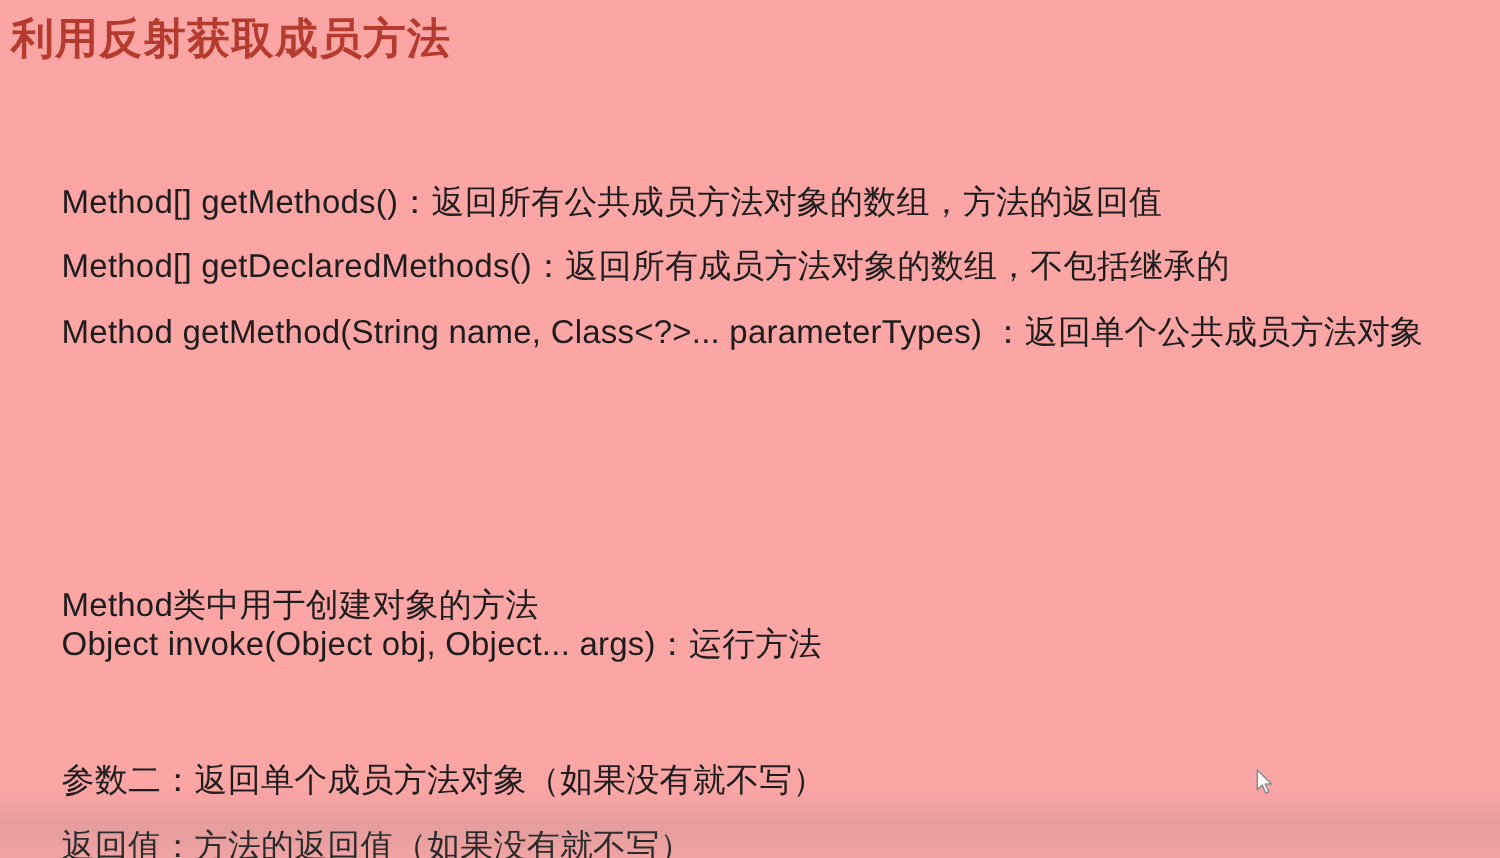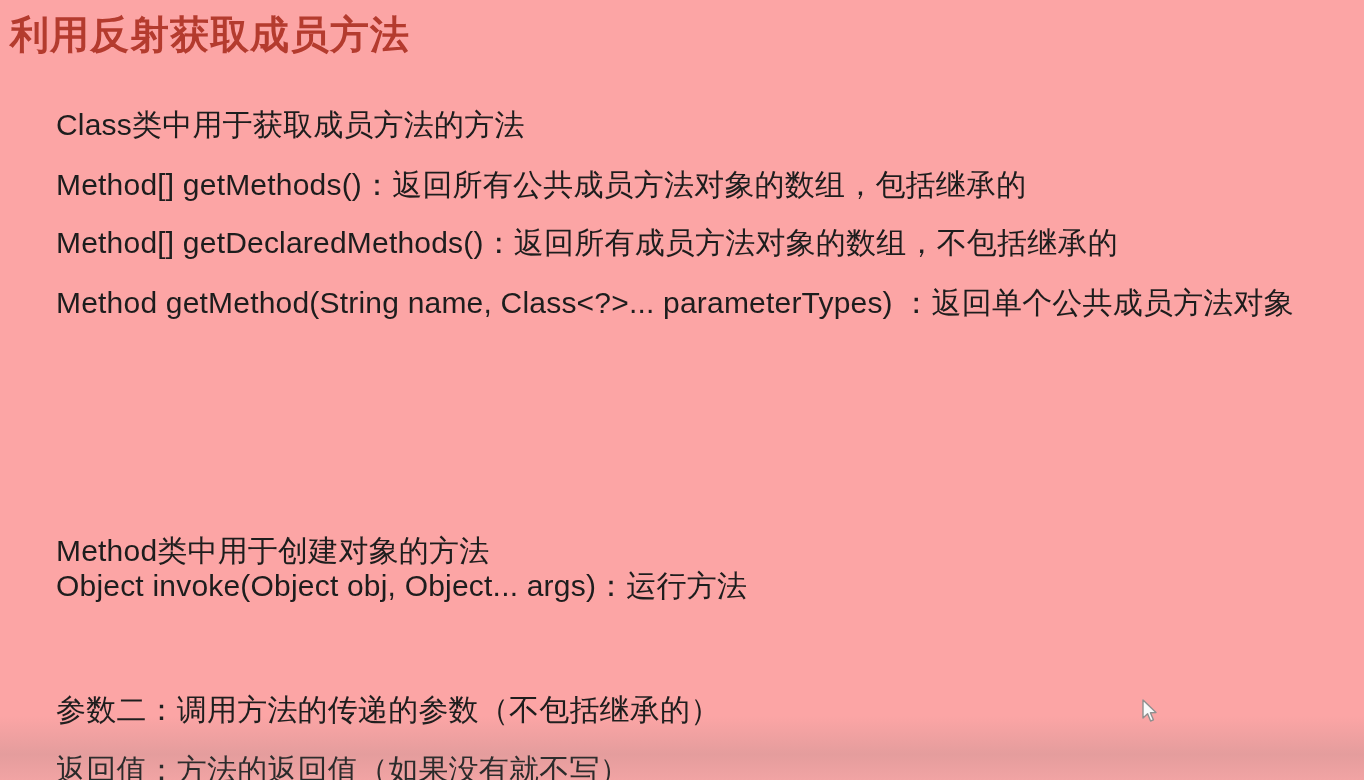--- a/index.html
+++ b/index.html
@@ -54,35 +54,34 @@
     height: 26px;
   }
 </style>
 </head>
 <body>
 
 <div class="slide">
 
   <div class="slide-title">利用反射获取成员方法</div>
 
-  <div class="line" style="top:106px">Class类中用于获取成员方法的方法</div>
 
-  <div class="line" style="top:166px">Method[] getMethods()：返回所有公共成员方法对象的数组，包括继承的</div>
+  <div class="line" style="top:166px">Method[] getMethods()：返回所有公共成员方法对象的数组，方法的返回值</div>
 
   <div class="line" style="top:284px">Method getMethod(String name, Class&lt;?&gt;... parameterTypes) ：返回单个公共成员方法对象</div>
 
   <div class="line" style="top:224px">Method[] getDeclaredMethods()：返回所有成员方法对象的数组，不包括继承的</div>
 
 
   <div class="line" style="top:532px">Method类中用于创建对象的方法</div>
 
   <div class="line" style="top:567px">Object invoke(Object obj, Object... args)：运行方法</div>
 
 
-  <div class="line" style="top:691px">参数二：调用方法的传递的参数（不包括继承的）</div>
+  <div class="line" style="top:691px">参数二：返回单个成员方法对象（如果没有就不写）</div>
 
   <div class="line" style="top:751px">返回值：方法的返回值（如果没有就不写）</div>
 
   <div class="bottom-fade"></div>
 
   <svg class="cursor" viewBox="0 0 22 26">
     <path d="M5 2 L5 20 L9.6 15.8 L12.6 23 L15.4 21.8 L12.4 14.8 L18 14.6 Z" fill="#fafafa" stroke="#8f8f8f" stroke-width="1.4" stroke-linejoin="round"></path>
   </svg>
 
 </div>

